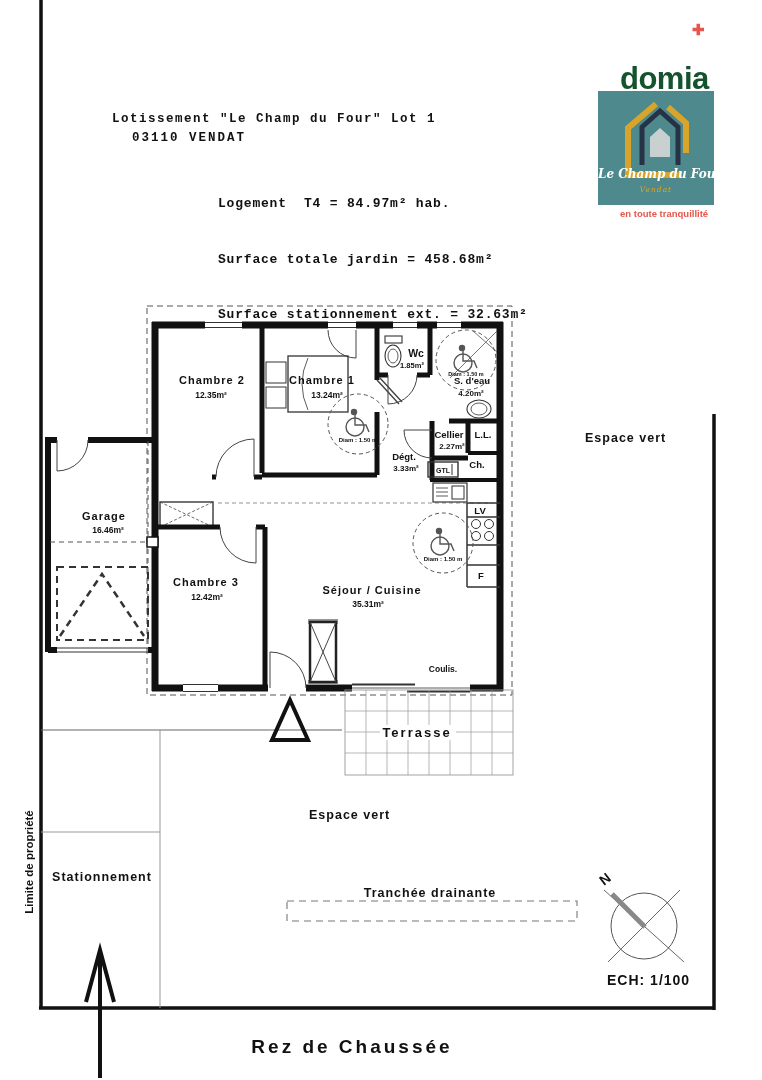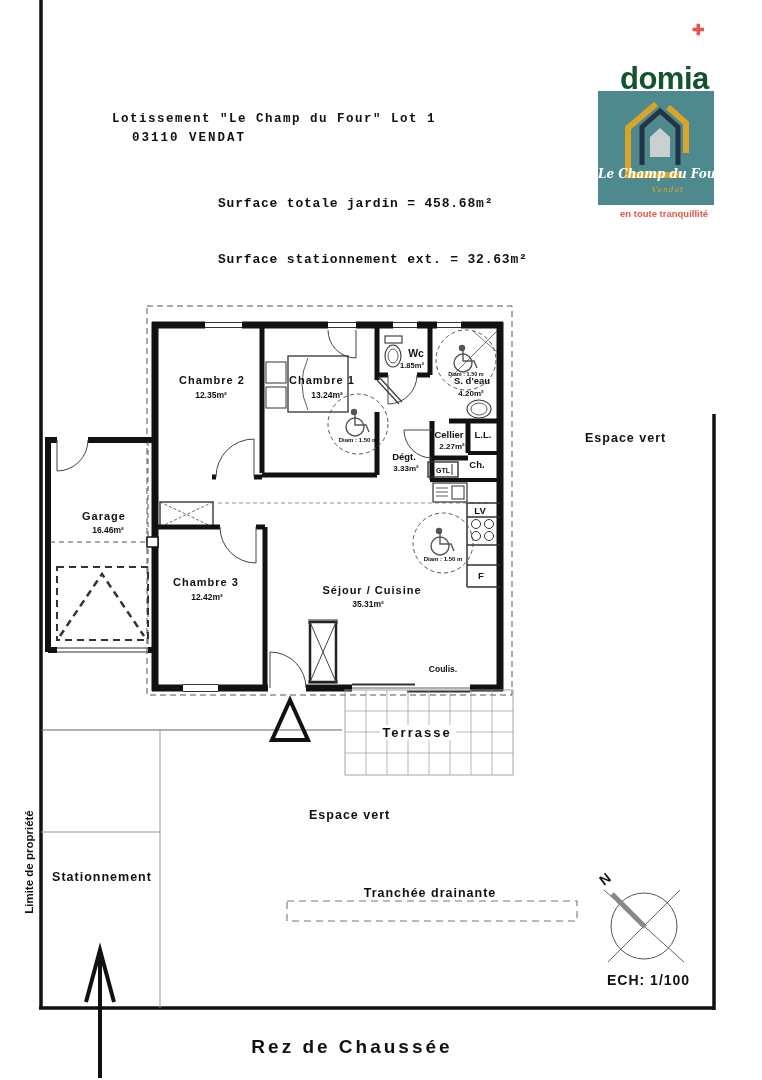--- a/index.html
+++ b/index.html
@@ -12,32 +12,33 @@
   .surfaces{left:218px;top:158px;font:bold 13px "Liberation Mono",monospace;letter-spacing:.8px;line-height:18.5px;}
   .domia{left:620px;top:28px;width:142px;}
   .domia-word{font:bold 31px "Liberation Sans",sans-serif;color:#14532d;letter-spacing:-.5px;line-height:30px;}
   .domia-plus{position:absolute;left:72px;top:-7px;color:#e4574d;font:bold 15px "Liberation Sans",sans-serif;}
   .domia-tag{color:#e4574d;font:bold 9.5px "Liberation Sans",sans-serif;line-height:11.5px;margin-top:2px;}
   .champ{left:598px;top:91px;width:116px;height:114px;background:#4e898d;}
   .champ svg{position:absolute;left:0;top:0;}
   .champ-title{position:absolute;left:0;top:76px;width:116px;text-align:center;color:#fff;
                font:italic bold 12px "DejaVu Serif",serif;}
   .champ-sub{position:absolute;left:0;top:94px;width:116px;text-align:center;color:#d9a42a;
-             font:italic 7.5px "DejaVu Serif",serif;letter-spacing:1px;padding-left:12px;}
+             font:italic 7.5px "DejaVu Serif",serif;letter-spacing:1px;}
   svg text{font-family:"Liberation Sans",sans-serif;font-weight:bold;fill:#111;}
   .planSvg{position:absolute;left:0;top:0;}
 </style>
 </head>
 <body>
 
 <div class="sheet">
 
   <div class="abs title2">Lotissement "Le Champ du Four" Lot 1</div>
   <div class="abs title3">03110 VENDAT</div>
   <div class="abs surfaces">
+    <div>Logement  T4 = 84.97m² hab.</div>
     <div>Surface totale jardin = 458.68m²</div>
     <div>Surface stationnement ext. = 32.63m²</div>
   </div>
 
   <div class="abs domia">
     <div class="domia-word">domia</div>
     <div class="domia-plus">✚</div>
     <div class="domia-tag">
       <div>La propriété</div>
       <div>en toute tranquillité</div>

